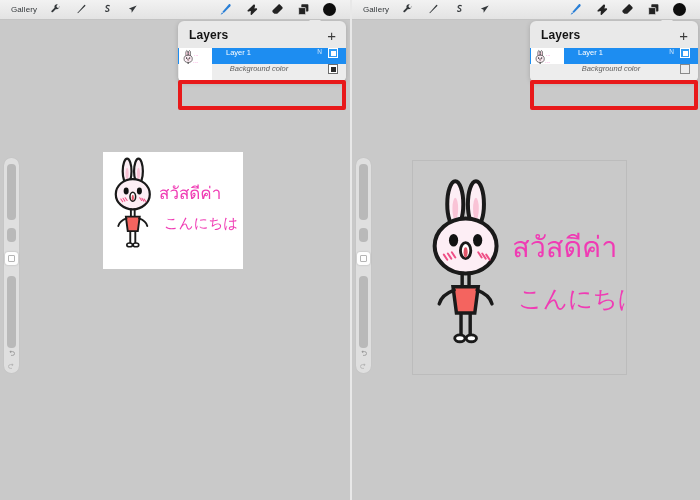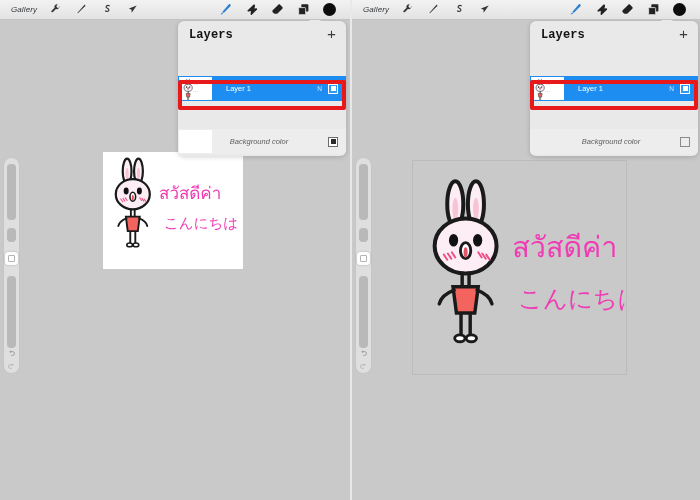--- a/index.html
+++ b/index.html
@@ -20,21 +20,20 @@
     background: linear-gradient(#f2f2f2, #e3e3e3);
     border-bottom: 1px solid #c3c3c3;
     display: flex; align-items: center;
     z-index: 30;
   }
   .tb-left { display: flex; align-items: center; gap: 0px; padding-left: 6px; }
   .tb-right { display: flex; align-items: center; margin-left: auto; padding-right: 8px; gap: 0px; }
   .gallery-btn {
     font-size: 8px; color: #33373a; padding: 1px 5px; letter-spacing: .1px;
     white-space: nowrap;
-    font-style: italic;
   }
   .tb-icon {
     width: 26px; height: 20px; display: flex; align-items: center; justify-content: center;
   }
   .tb-icon svg { display: block; }
   .color-dot { width: 13px; height: 13px; border-radius: 50%; background: #0d0d0d; }
 
   
   .layers-panel {
     position: absolute; top: 21px; width: 168px; 
@@ -46,29 +45,27 @@
     overflow: hidden;
   }
   .panel-caret {
     position: absolute; top: 15px; width: 0; height: 0;
     border-left: 7px solid transparent; border-right: 7px solid transparent;
     border-bottom: 7px solid #e9e9e9; z-index: 21;
   }
   .layers-head {
     display: flex; align-items: center; justify-content: space-between;
     padding: 7px 10px 6px 11px;
-    font-family: Liberation Mono, monospace;
   }
   .layers-title { font-size: 12px; font-weight: bold; color: #141414; letter-spacing: .1px; }
   .add-layer { font-size: 15px; color: #3b3b3b; line-height: 11px; font-weight: 300; }
 
   .layer-row {
-    display: flex; align-items: center; height: 25px;
+    display: flex; height: 16px;
     background: #ededed;
-    margin-top: 28px;
   }
   .layer-row.selected { background: #1d8df1; }
   .layer-thumb {
     width: 33px; height: 23px; margin-left: 1px;
     background: #ffffff; position: relative; overflow: hidden;
     flex: none;
   }
   .layer-thumb.empty { background: transparent; }
   .layer-name {
     flex: 1; font-size: 7.5px; padding-left: 14px; color: #5c5c5c;

